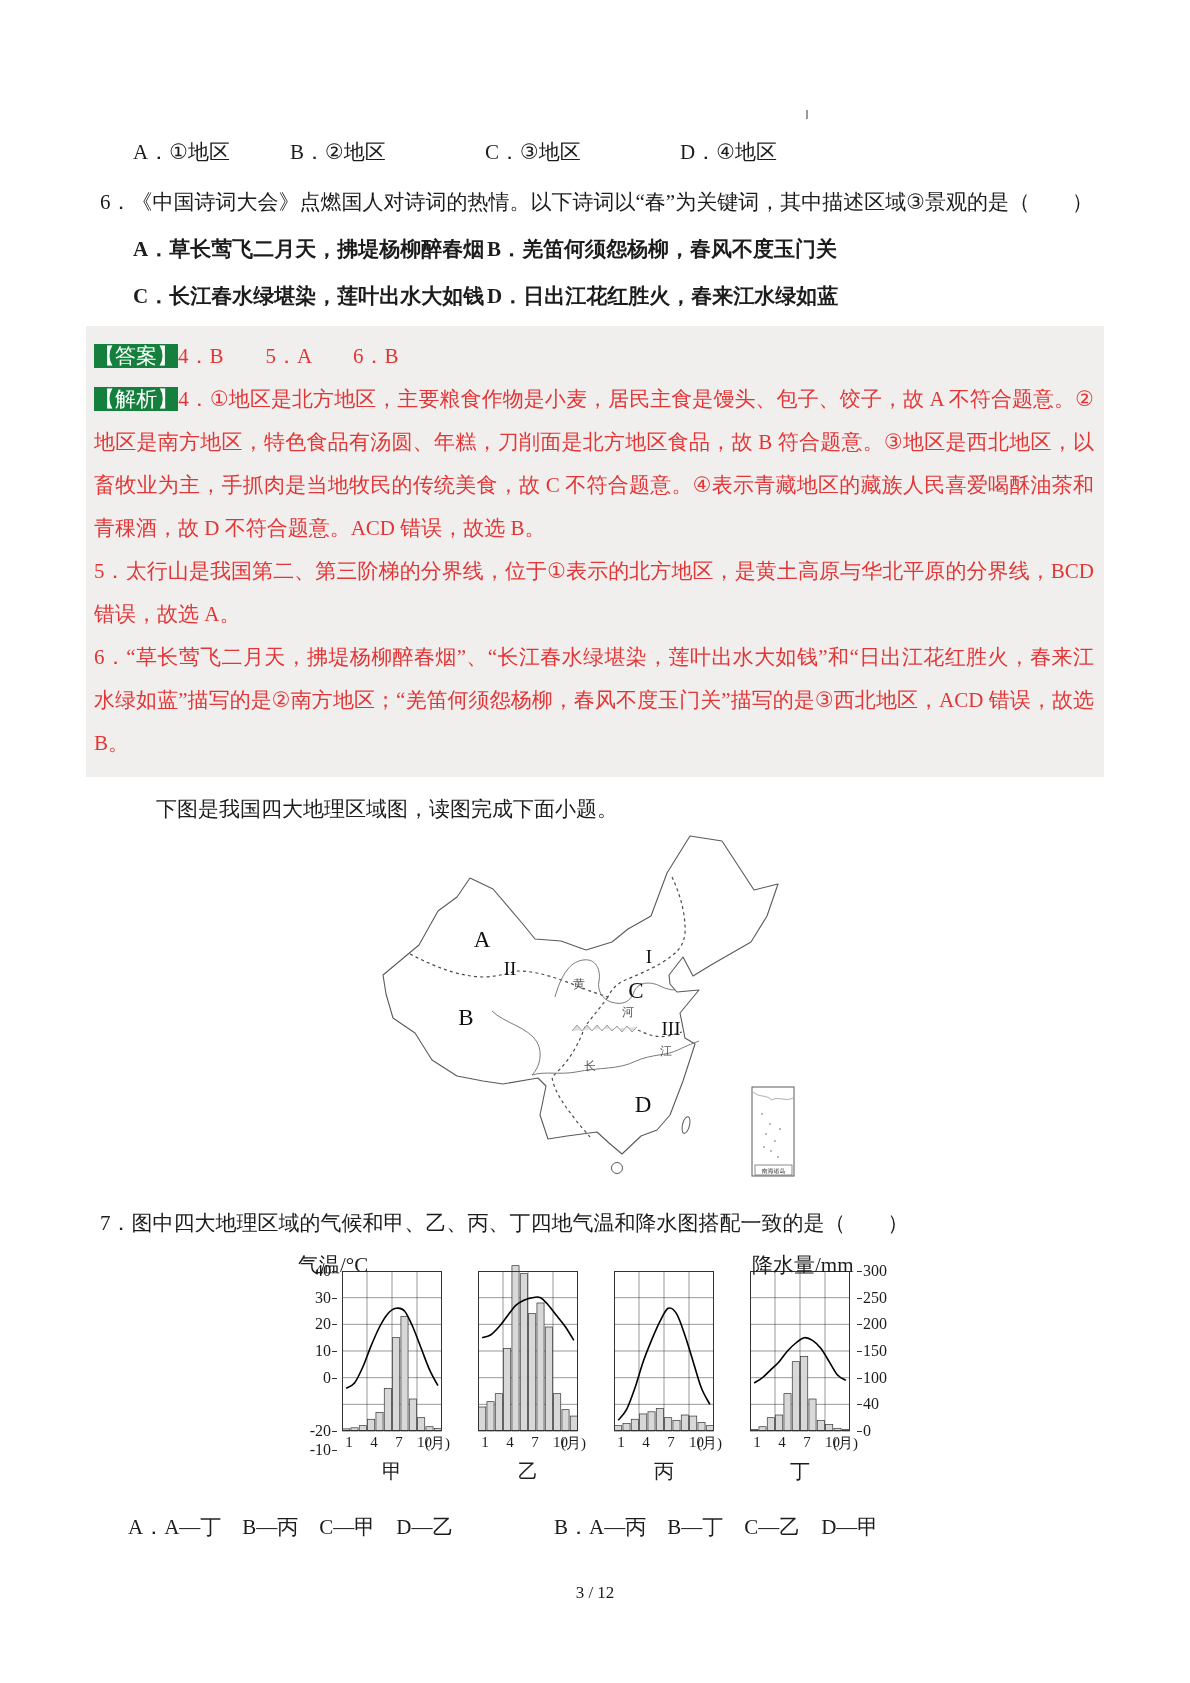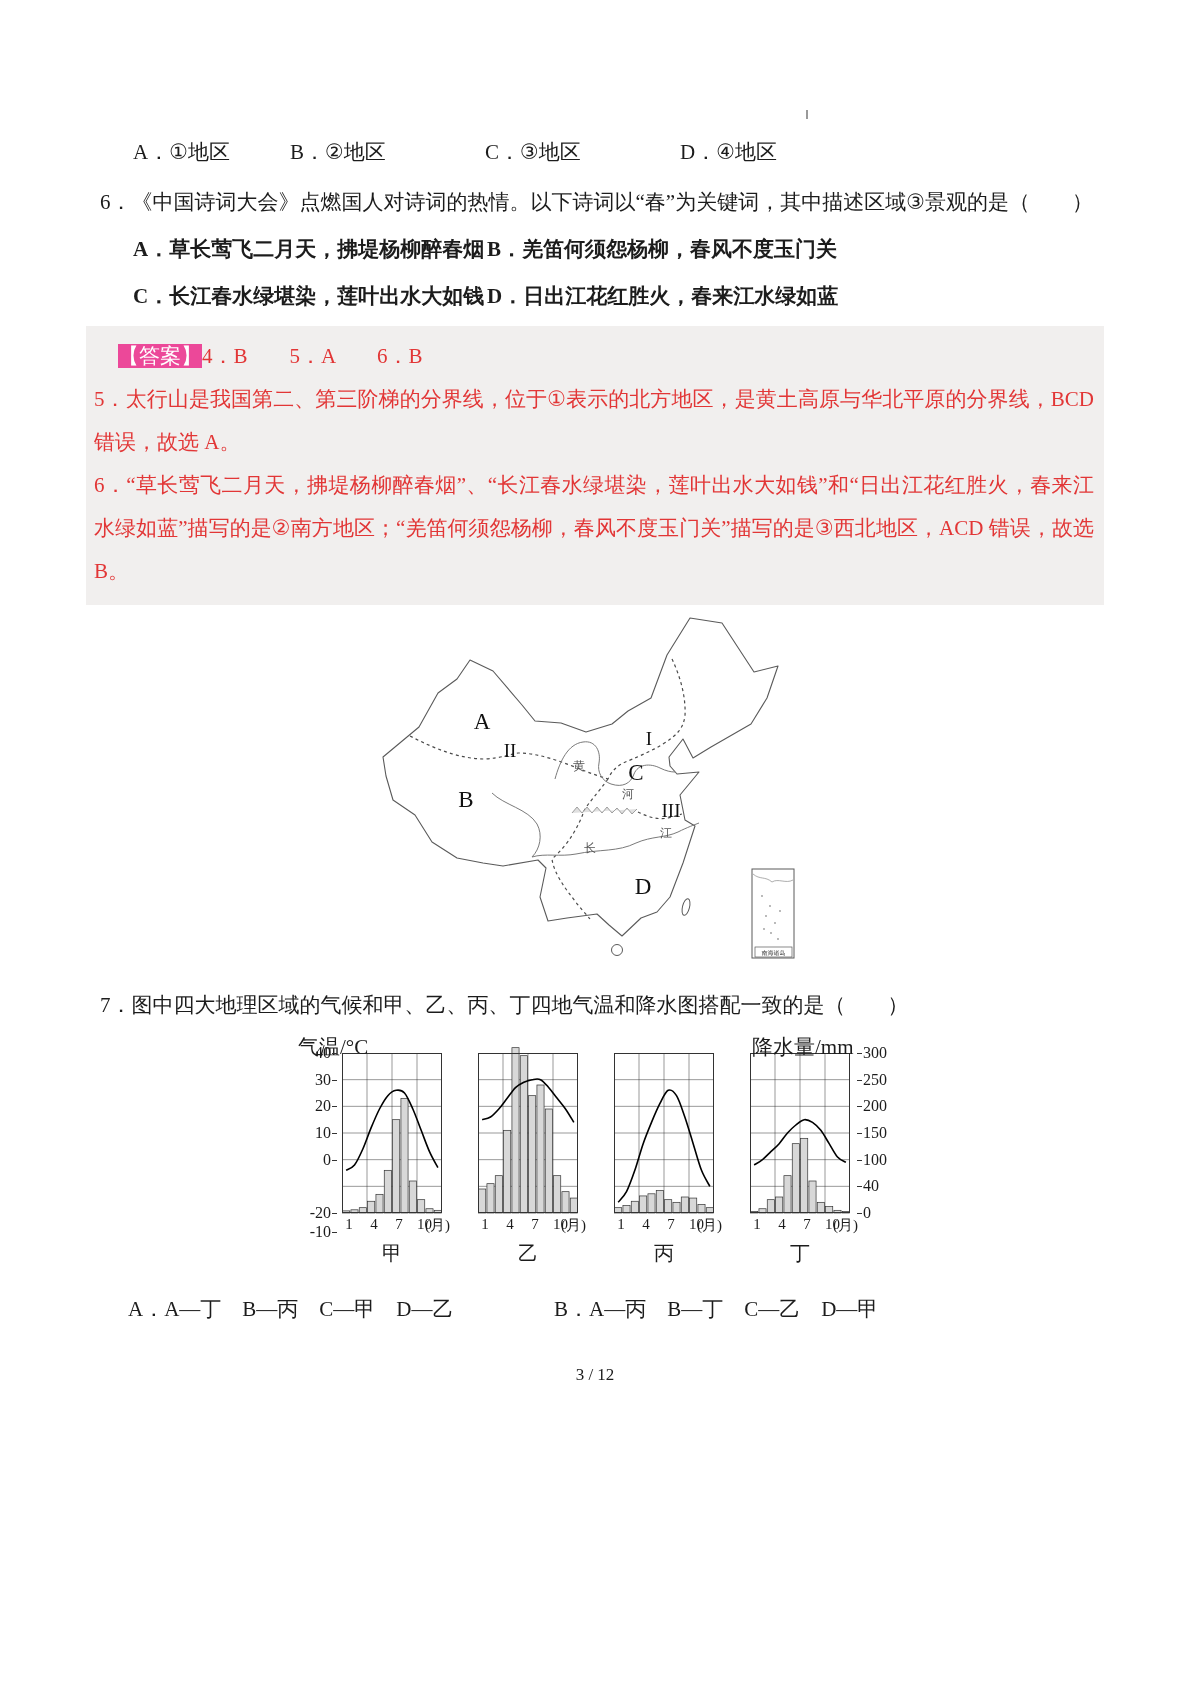--- a/index.html
+++ b/index.html
@@ -20,21 +20,21 @@
   .qstem{margin:22px 0 0 8px;line-height:28px;}
   .opt-line{margin:19px 0 0 41px;white-space:nowrap;font-weight:bold;}
   .opt-line span{display:inline-block;}
   .opt-line span:first-child{width:354px;}
   
   .ans-block{
     background:#f1efee;margin:16px -6px 0;padding:9px 10px 12px 8px;
     color:#e23636;line-height:43px;text-align:justify;
   }
   .ans-block p{margin:0;}
-  .tag{background:#ec4899;color:#fff;margin-left:24px;}
+  .tag{background:#15803d;color:#fff;}
   
   .map-intro{margin:18px 0 0 0;text-indent:64px;}
   .map-wrap{margin:6px 0 0 288px;width:430px;height:358px;position:relative;}
   .map-wrap svg{width:100%;height:100%;}
   .map-outline{fill:none;stroke:#5a5a5a;stroke-width:1.1;stroke-linejoin:round;}
   .map-dash{fill:none;stroke:#4a4a4a;stroke-width:1.2;stroke-dasharray:3,3.2;}
   .map-river{fill:none;stroke:#7a7a7a;stroke-width:1;}
   .map-mtn{fill:#e0e0e0;stroke:#8a8a8a;stroke-width:.8;}
   .lbl-region{font-size:23px;fill:#111;}
   .lbl-bound{font-size:19px;fill:#111;}
@@ -75,24 +75,26 @@
 <div class="content">
 
   <div class="opts4"><span>A．①地区</span><span>B．②地区</span><span>C．③地区</span><span>D．④地区</span></div>
 
   <div class="qstem">6．《中国诗词大会》点燃国人对诗词的热情。以下诗词以“春”为关键词，其中描述区域③景观的是（　　）</div>
   <div class="opt-line"><span>A．草长莺飞二月天，拂堤杨柳醉春烟</span><span>B．羌笛何须怨杨柳，春风不度玉门关</span></div>
   <div class="opt-line"><span>C．长江春水绿堪染，莲叶出水大如钱</span><span>D．日出江花红胜火，春来江水绿如蓝</span></div>
 
   <div class="ans-block">
     <p><span class="tag">【答案】</span><span>4．B　　5．A　　6．B</span></p>
+    <p><span class="tag">【解析】</span><span>4．①地区是北方地区，主要粮食作物是小麦，居民主食是馒头、包子、饺子，故 A 不符合题意。②地区是南方地区，特色食品有汤圆、年糕，刀削面是北方地区食品，故 B 符合题意。③地区是西北地区，以畜牧业为主，手抓肉是当地牧民的传统美食，故 C 不符合题意。④表示青藏地区的藏族人民喜爱喝酥油茶和青稞酒，故 D 不符合题意。ACD 错误，故选 B。</span></p>
     <p>5．太行山是我国第二、第三阶梯的分界线，位于①表示的北方地区，是黄土高原与华北平原的分界线，BCD 错误，故选 A。</p>
     <p>6．“草长莺飞二月天，拂堤杨柳醉春烟”、“长江春水绿堪染，莲叶出水大如钱”和“日出江花红胜火，春来江水绿如蓝”描写的是②南方地区；“羌笛何须怨杨柳，春风不度玉门关”描写的是③西北地区，ACD 错误，故选 B。</p>
   </div>
 
+  <div class="map-intro">下图是我国四大地理区域图，读图完成下面小题。</div>
 
   <div class="map-wrap">
     <svg viewBox="0 0 430 358">
 
       <path class="map-outline" d="M3,146 L39,116 L58,82 L77,68 L90,49 L113,60 L142,94 L155,110 L181,112 L206,121 L232,113 L248,100 L271,87 L287,44 L310,7 L342,12 L374,61 L398,55 L387,87 L371,113 L331,136 L313,147 L303,128 L289,146 L290,155 L297,163 L319,161 L300,184 L305,209 L315,215 L303,252 L290,286 L277,301 L261,307 L242,325 L229,314 L217,303 L187,307 L168,310 L160,286 L166,257 L158,249 L123,255 L103,252 L77,247 L52,231 L35,204 L13,189 L6,165 Z"></path>
 
       <ellipse cx="306" cy="296" rx="3.5" ry="8.5" transform="rotate(14 306 296)" fill="none" stroke="#5a5a5a" stroke-width="1"></ellipse>
       <circle cx="237" cy="339" r="5.5" fill="none" stroke="#5a5a5a" stroke-width="1"></circle>
 
       <path class="map-dash" d="M30,125 C55,138 80,148 105,148 C120,147 128,144 138,142 C160,142 185,152 205,160 C215,164 222,166 228,168"></path>

